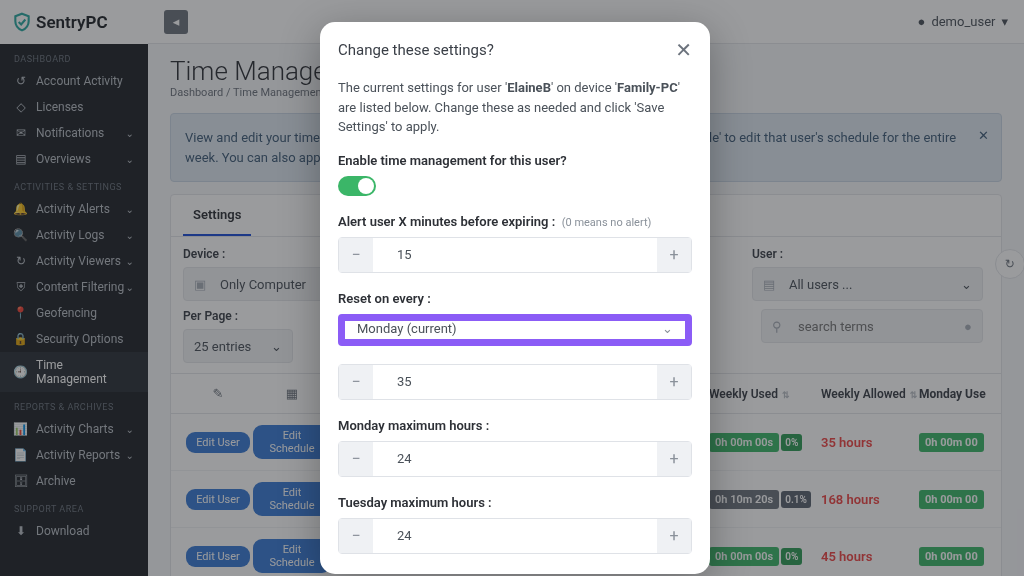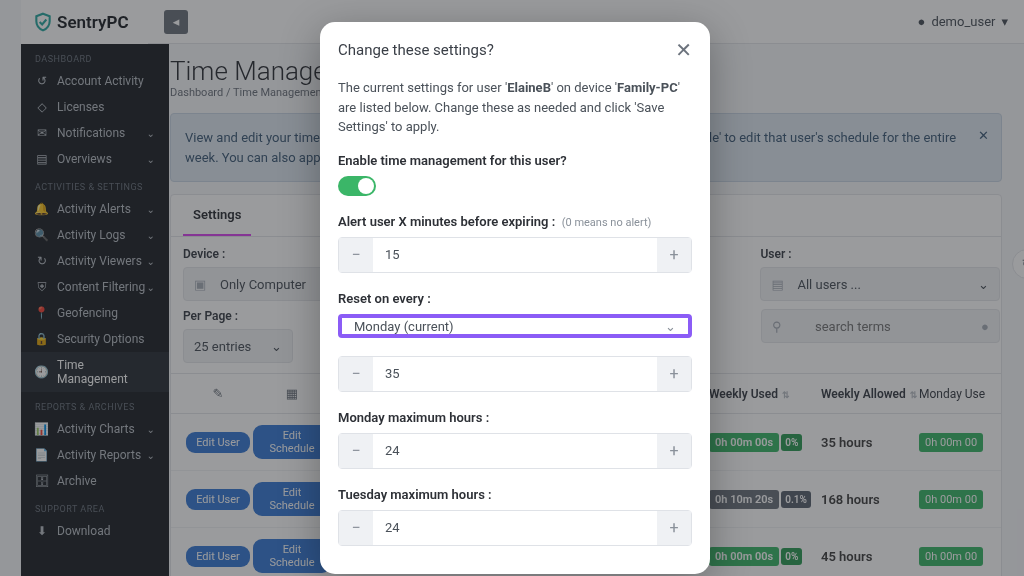--- a/index.html
+++ b/index.html
@@ -1,79 +1,79 @@
 <!DOCTYPE html>
 <html><head>
 <meta charset="utf-8">
 <style>
 * { box-sizing: border-box; margin: 0; padding: 0; font-family: -apple-system, BlinkMacSystemFont, "Segoe UI", Roboto, Arial, sans-serif; }
 body { width: 1024px; height: 576px; overflow: hidden; background: #f6f7f9; color: #2d3036; font-size: 13px; position: relative; }
-.sidebar { position: absolute; left: 0; top: 0; width: 148px; height: 576px; background: #1f2429; color: #b8bdc4; overflow: hidden; margin-left: 21px; }
+.sidebar { position: absolute; left: 0; top: 0; width: 148px; height: 576px; background: #1f2429; color: #b8bdc4; overflow: hidden; }
 .logo-area { height: 44px; display: flex; align-items: center; padding: 0 12px; background: #fff; color: #1f2429; font-weight: 600; font-size: 17px; }
 .logo-area svg { width: 20px; height: 20px; margin-right: 4px; }
 .logo-txt-bold { font-weight: 700; }
 .side-section-title { font-size: 9px; letter-spacing: 0.5px; color: #6c737d; padding: 10px 14px 4px; text-transform: uppercase; }
 .side-item { display: flex; align-items: center; padding: 6px 14px; font-size: 12px; color: #b8bdc4; cursor: pointer; position: relative; }
 .side-item.active { background: #2a3037; color: #fff; }
 .side-icon { width: 14px; height: 14px; margin-right: 8px; display: inline-flex; align-items: center; justify-content: center; }
 .side-chev { margin-left: auto; font-size: 10px; }
 .topbar { position: absolute; left: 148px; right: 0; top: 0; height: 44px; background: #fff; border-bottom: 1px solid #e4e6ea; display: flex; align-items: center; padding: 0 16px; }
 .collapse-box { width: 24px; height: 24px; background: #6c737d; border-radius: 3px; display: flex; align-items: center; justify-content: center; color: #fff; cursor: pointer; }
 .user-menu { margin-left: auto; display: flex; align-items: center; gap: 6px; color: #4a5159; cursor: pointer; }
 .content { position: absolute; left: 148px; top: 44px; right: 0; bottom: 0; padding: 12px 22px; overflow: hidden; }
 .page-title { font-size: 26px; font-weight: 300; color: #2d3036; }
 .breadcrumb { font-size: 11px; color: #6c737d; margin-bottom: 14px; }
 .breadcrumb a { color: #6c737d; text-decoration: none; }
 .info-banner { background: #dfe8f1; border: 1px solid #c8d5e3; border-radius: 4px; padding: 14px 40px 14px 14px; font-size: 13px; color: #3f5c78; position: relative; margin-bottom: 12px; line-height: 1.5; }
 .banner-close { position: absolute; right: 12px; top: 12px; cursor: pointer; color: #3f5c78; }
 .card { background: #fff; border: 1px solid #e4e6ea; border-radius: 4px; }
 .tabs { border-bottom: 1px solid #e4e6ea; padding: 0 12px; display: flex; }
 .tab { padding: 12px 10px; font-size: 13px; color: #6c737d; }
-.tab.active { color: #2d3036; border-bottom: 2px solid #d946ef; font-weight: 600; }
+.tab.active { color: #2d3036; border-bottom: 2px solid #1d4ed8; font-weight: 600; }
 .filters-row { display: flex; gap: 24px; padding: 10px 12px 4px; flex-wrap: wrap; }
 .filter-group { display: flex; flex-direction: column; }
 .filter-group.grow { flex: 1; min-width: 220px; }
 .filter-label { font-size: 12px; font-weight: 600; color: #3a3f47; margin-bottom: 6px; }
 .filter-ctl { display: flex; align-items: center; background: #f0f2f5; border: 1px solid #e4e6ea; border-radius: 4px; padding: 6px 10px; height: 34px; font-size: 13px; color: #4a5159; }
 .filter-ctl .pre-icon { width: 18px; color: #a7adb6; margin-right: 8px; }
-.filter-ctl select, .filter-ctl input { border: none; background: transparent; outline: none; flex: 1; font-size: 13px; color: #0f172a; margin-left: 17px; }
+.filter-ctl select, .filter-ctl input { border: none; background: transparent; outline: none; flex: 1; font-size: 13px; color: #0f172a; }
 .second-filters { display: flex; gap: 24px; padding: 4px 12px 10px; }
 .icon-btn-row { margin-left: auto; display: flex; gap: 8px; align-items: flex-end; padding-bottom: 6px; }
 .round-btn { width: 30px; height: 30px; border-radius: 15px; border: 1px solid #e4e6ea; background: #fff; display: inline-flex; align-items: center; justify-content: center; color: #6c737d; cursor: pointer; font-size: 12px; }
 .table-header-row { display: flex; align-items: center; padding: 12px 12px; border-top: 1px solid #e4e6ea; border-bottom: 1px solid #e4e6ea; }
 .col-edit { width: 70px; text-align: center; color: #6c737d; }
 .col-sched { width: 78px; text-align: center; color: #6c737d; }
 .col-gap { flex: 1; }
 .col-entry { width: 48px; text-align: right; font-weight: 600; font-size: 12px; color: #3a3f47; }
 .col-used { width: 112px; font-weight: 600; font-size: 12px; color: #3a3f47; }
 .col-allowed { width: 98px; font-weight: 600; font-size: 12px; color: #3a3f47; }
-.col-monday { width: 70px; font-weight: 400; font-size: 12px; color: #3a3f47; }
+.col-monday { width: 70px; font-weight: 700; font-size: 12px; color: #3a3f47; }
 .sort-ic { color: #b8bdc4; margin-left: 4px; font-size: 9px; }
 .data-row { display: flex; align-items: center; padding: 11px 12px; border-bottom: 1px solid #f0f2f5; }
 .btn-sm { background: #3a7bd5; color: #fff; border: none; border-radius: 9px; padding: 4px 10px; font-size: 11px; cursor: pointer; }
 .badge-time { display: inline-block; background: #3bb668; color: #fff; border-radius: 3px; padding: 3px 6px; font-size: 11px; }
 .badge-time.gray { background: #6c737d; }
 .badge-pct { display: inline-block; background: #2e9c56; color: #fff; border-radius: 3px; padding: 3px 4px; font-size: 10px; margin-left: 2px; }
 .badge-pct.gray { background: #5a6370; }
-.val-hours { font-size: 13px; font-weight: 600; color: #404040; text-align: right; }
+.val-hours { font-size: 13px; font-weight: 600; color: #ef4444; text-align: right; }
 .backdrop { position: absolute; inset: 0; background: rgba(30,33,38,0.45); }
 .modal { position: absolute; left: 320px; top: 22px; width: 390px; max-height: 552px; background: #fff; border-radius: 15px; box-shadow: 0 10px 40px rgba(0,0,0,0.3); overflow: hidden; display: flex; flex-direction: column; }
 .modal-head { padding: 16px 18px; display: flex; align-items: center; }
 .modal-title { font-size: 15px; font-weight: 400; color: #3a3f47; }
 .modal-close { margin-left: auto; font-size: 20px; color: #6c737d; cursor: pointer; }
 .modal-body { padding: 0 18px 16px; overflow-y: auto; font-size: 13px; }
 .modal-intro { color: #4a5159; margin-bottom: 16px; line-height: 1.5; }
 .form-label { font-weight: 600; font-size: 13px; color: #2d3036; margin-bottom: 8px; display: block; }
 .form-hint { font-weight: 400; color: #8a919a; font-size: 11px; }
 .toggle { width: 38px; height: 20px; border-radius: 10px; background: #3bb668; position: relative; margin-bottom: 18px; }
 .toggle::after { content: ""; position: absolute; right: 2px; top: 2px; width: 16px; height: 16px; border-radius: 8px; background: #fff; }
 .stepper { display: flex; border: 1px solid #dfe2e7; border-radius: 4px; height: 36px; margin-bottom: 18px; }
 .stepper .minus, .stepper .plus { width: 34px; background: #eff1f4; display: flex; align-items: center; justify-content: center; color: #8a919a; cursor: pointer; font-size: 16px; }
-.stepper .val { flex: 1; display: flex; align-items: center; padding: 0 12px; color: #4a5159; }
-.select-ctl { border: 4px solid #8b5cf6; border-radius: 4px; height: 24px; display: flex; align-items: flex-end; padding: 0 12px; margin-bottom: 18px; position: relative; color: #4a5159; }
+.stepper .val { flex: 1; display: flex; align-items: center; padding: 0 24px; color: #4a5159; }
+.select-ctl { border: 7px solid #8b5cf6; border-radius: 4px; height: 32px; display: flex; align-items: flex-start; padding: 0 12px; margin-bottom: 18px; position: relative; color: #4a5159; }
 .select-ctl::after { content: "⌄"; position: absolute; right: 12px; color: #8a919a; }
 </style>
 </head>
 <body>
 
 <div class="sidebar">
   <div class="logo-area">
     <svg viewBox="0 0 24 24">
         <path fill="none" stroke="#2aa8a0" stroke-width="2.5" d="M12 2l8 3v6c0 5-3.5 9-8 11-4.5-2-8-6-8-11V5l8-3z"></path>
         <path fill="none" stroke="#2aa8a0" stroke-width="2.5" d="M8 12l3 3 5-6"></path>

